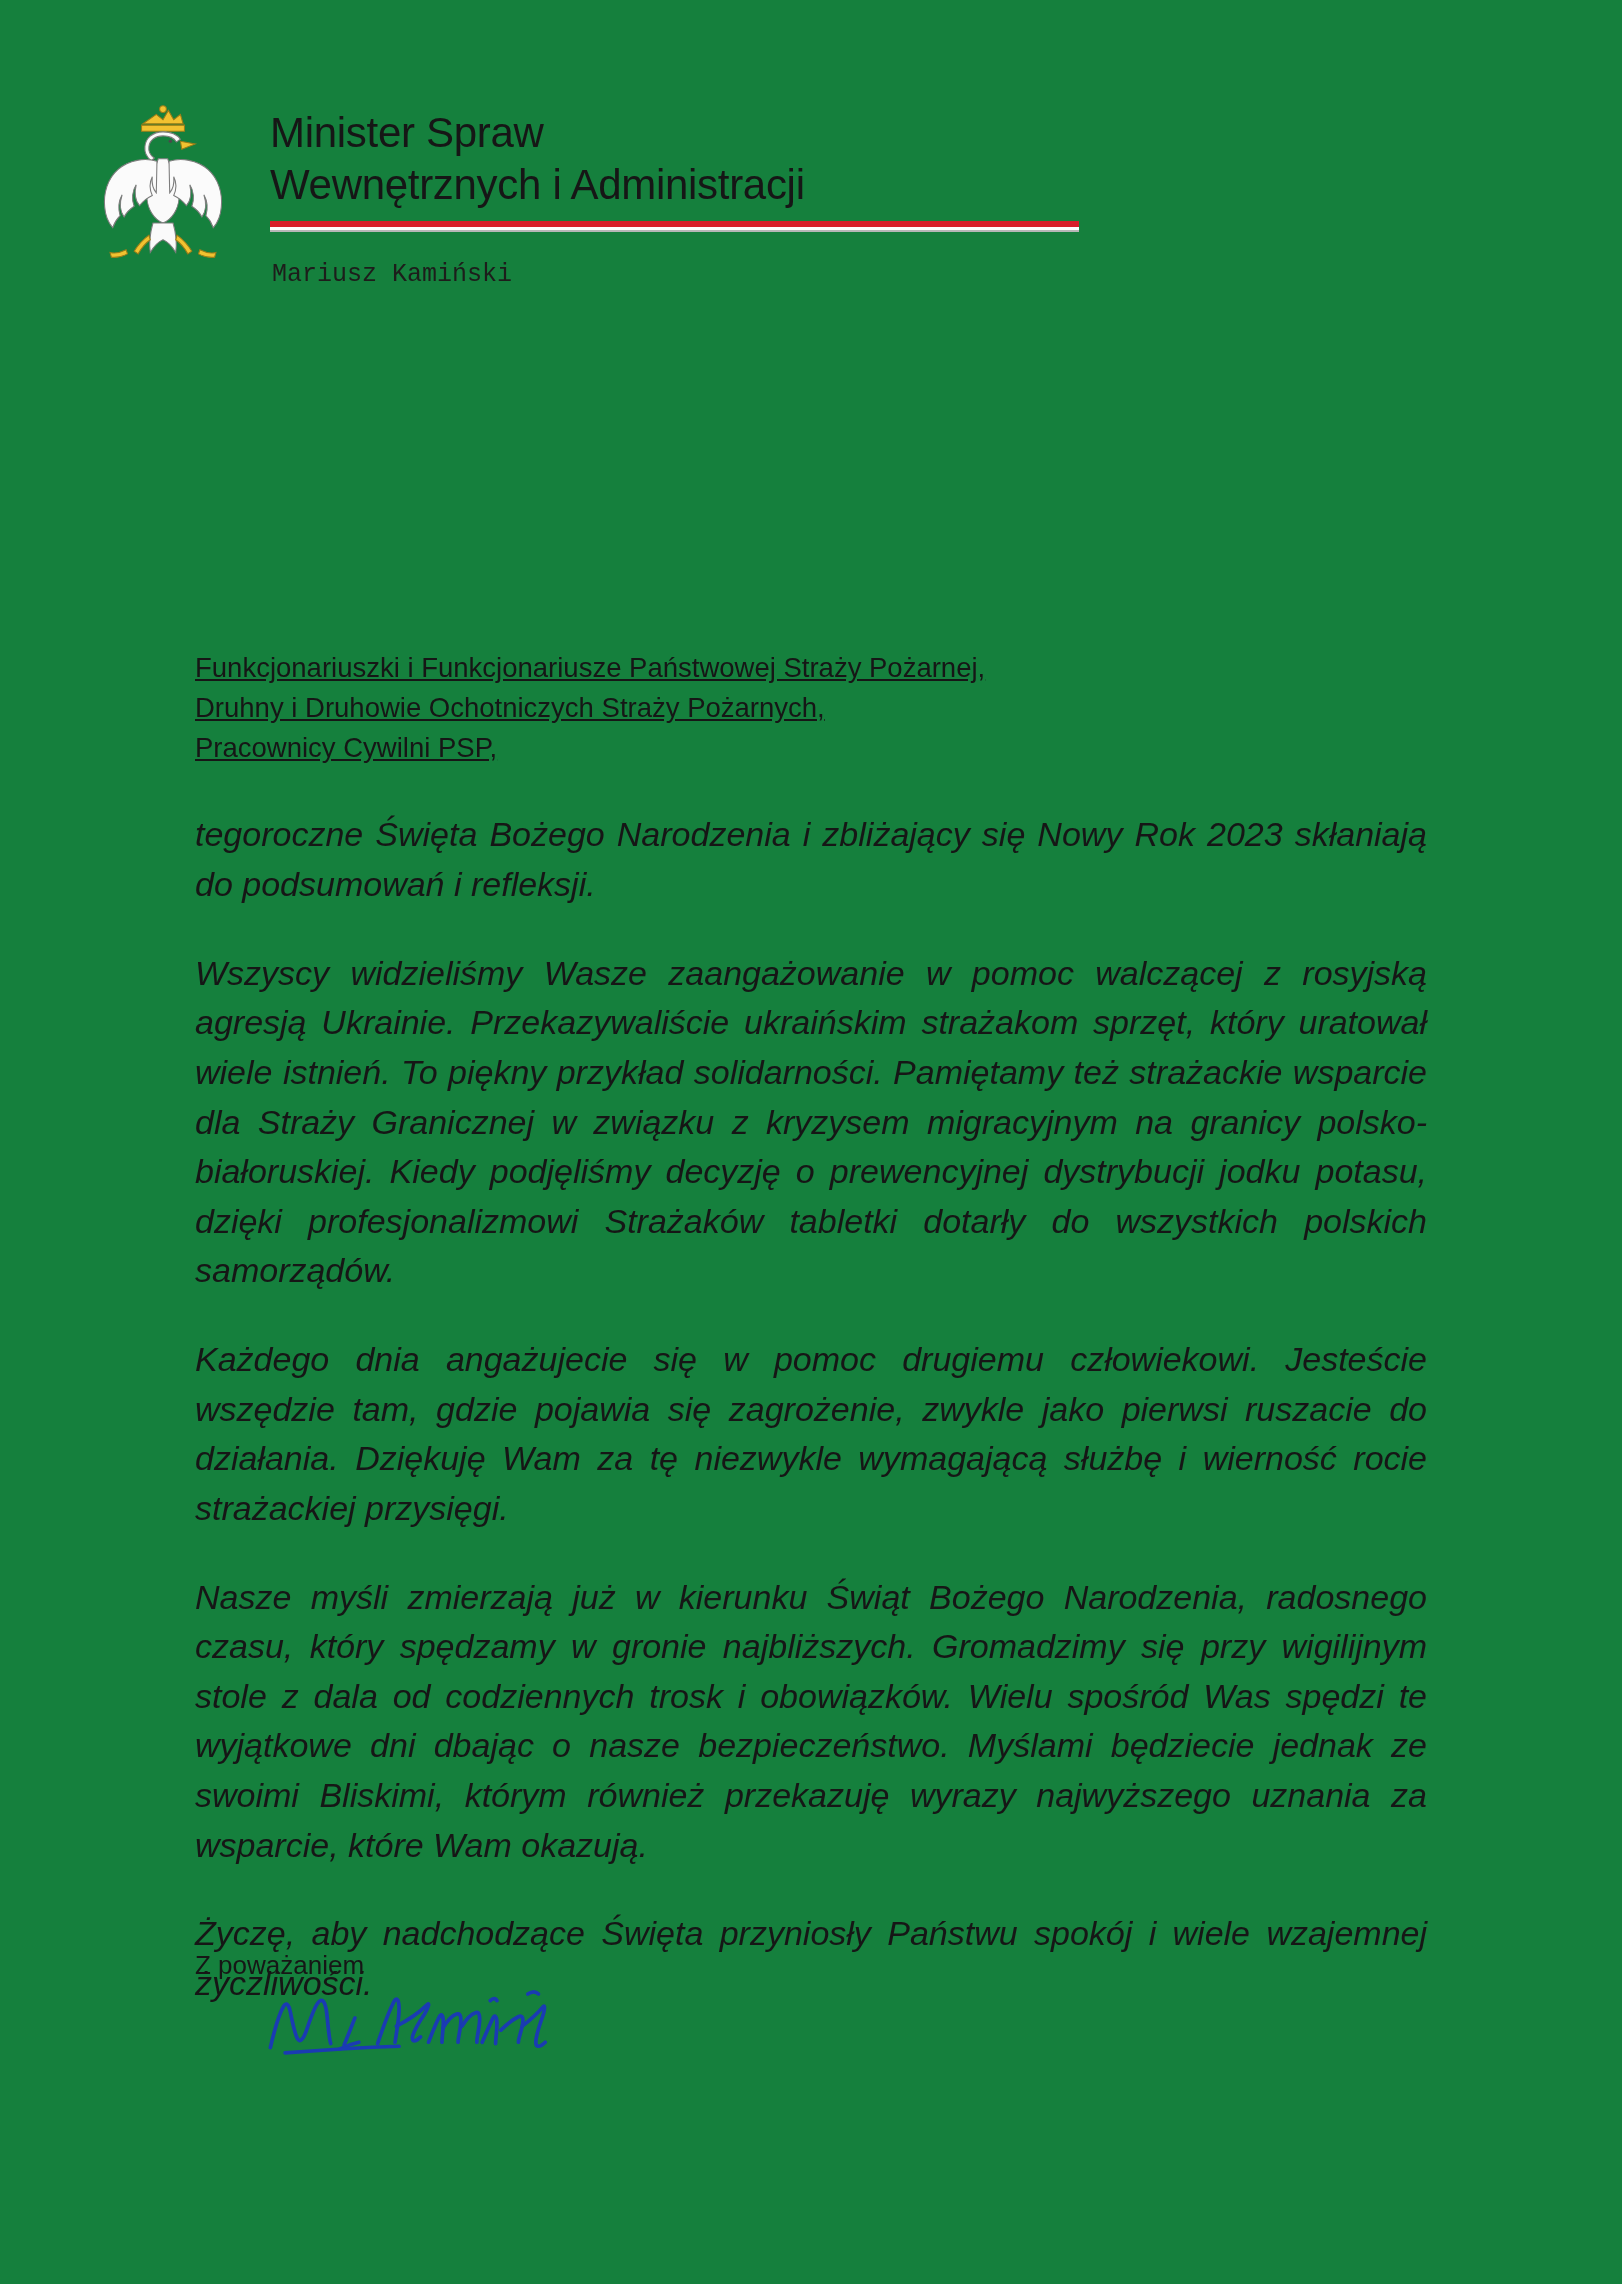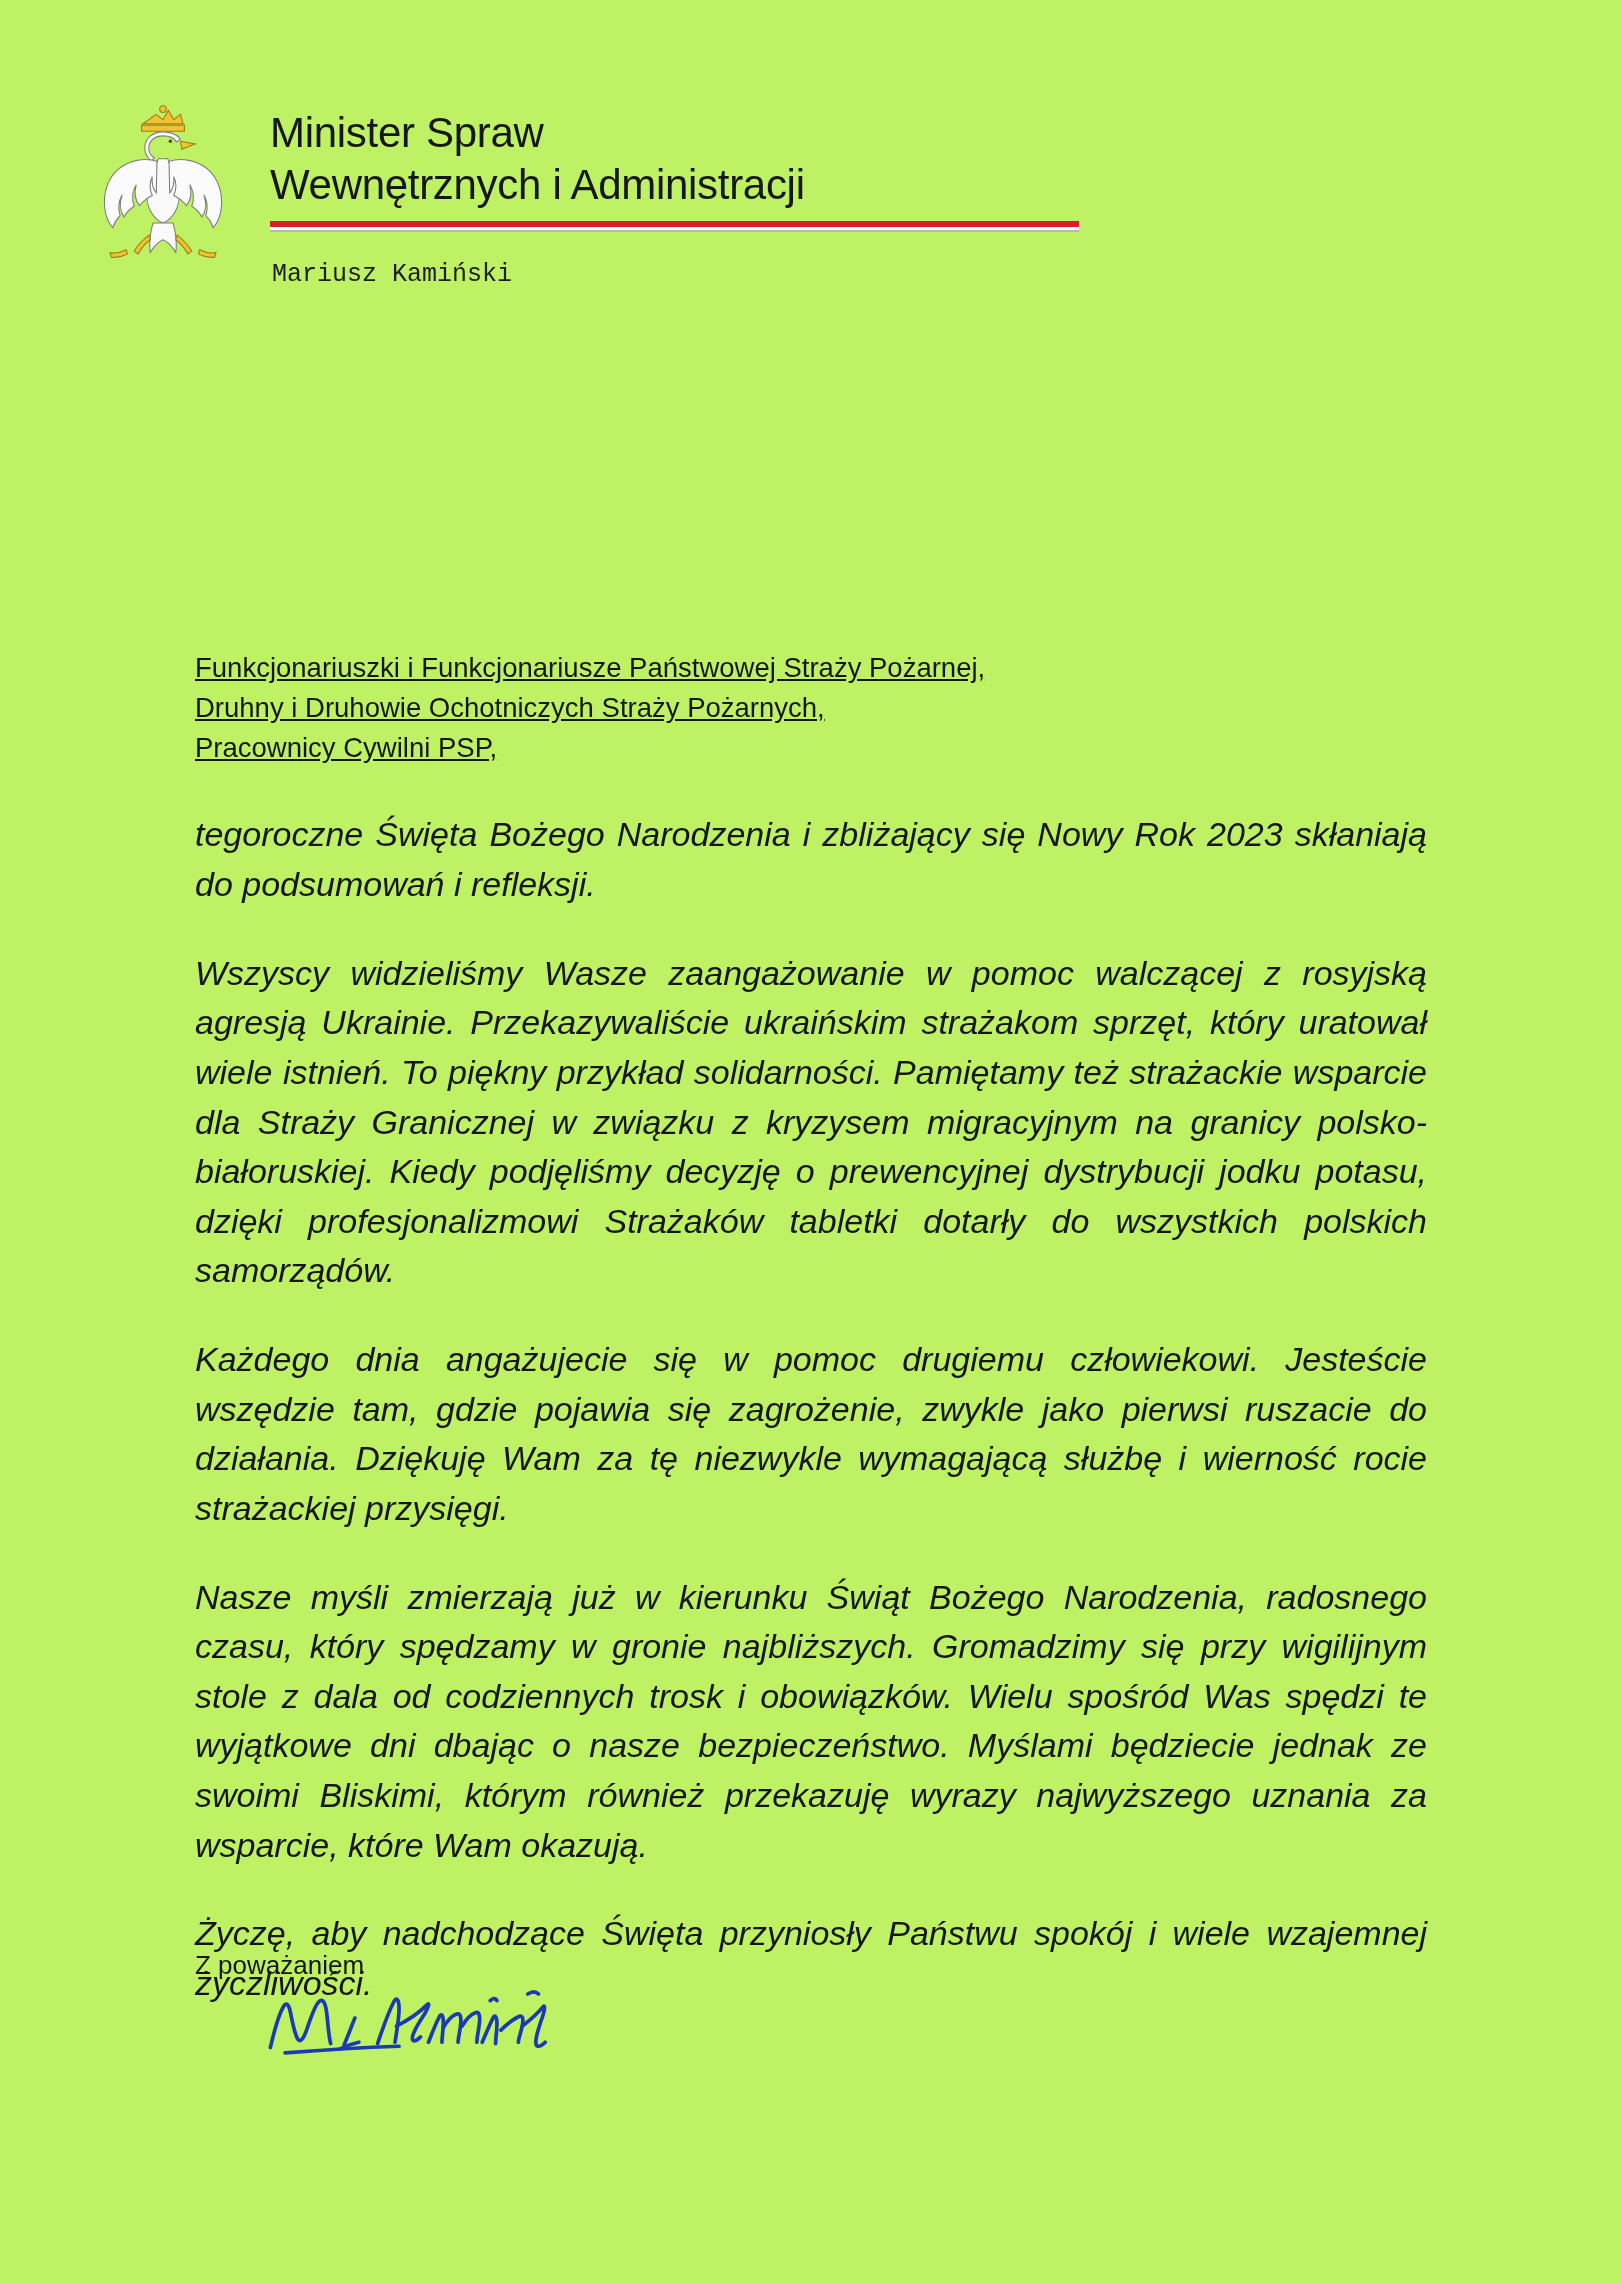--- a/index.html
+++ b/index.html
@@ -8,21 +8,21 @@
     background: #ffffff;
   }
   body {
     font-family: "Liberation Sans", sans-serif;
     color: #1a1a1a;
   }
   .page {
     position: relative;
     width: 1622px;
     height: 2284px;
-    background: #bef264;
+    background: #15803d;
     overflow: hidden;
   }
 
   
   .header {
     position: absolute;
     left: 79px;
     top: 87px;
     width: 940px;
     height: 201px;

